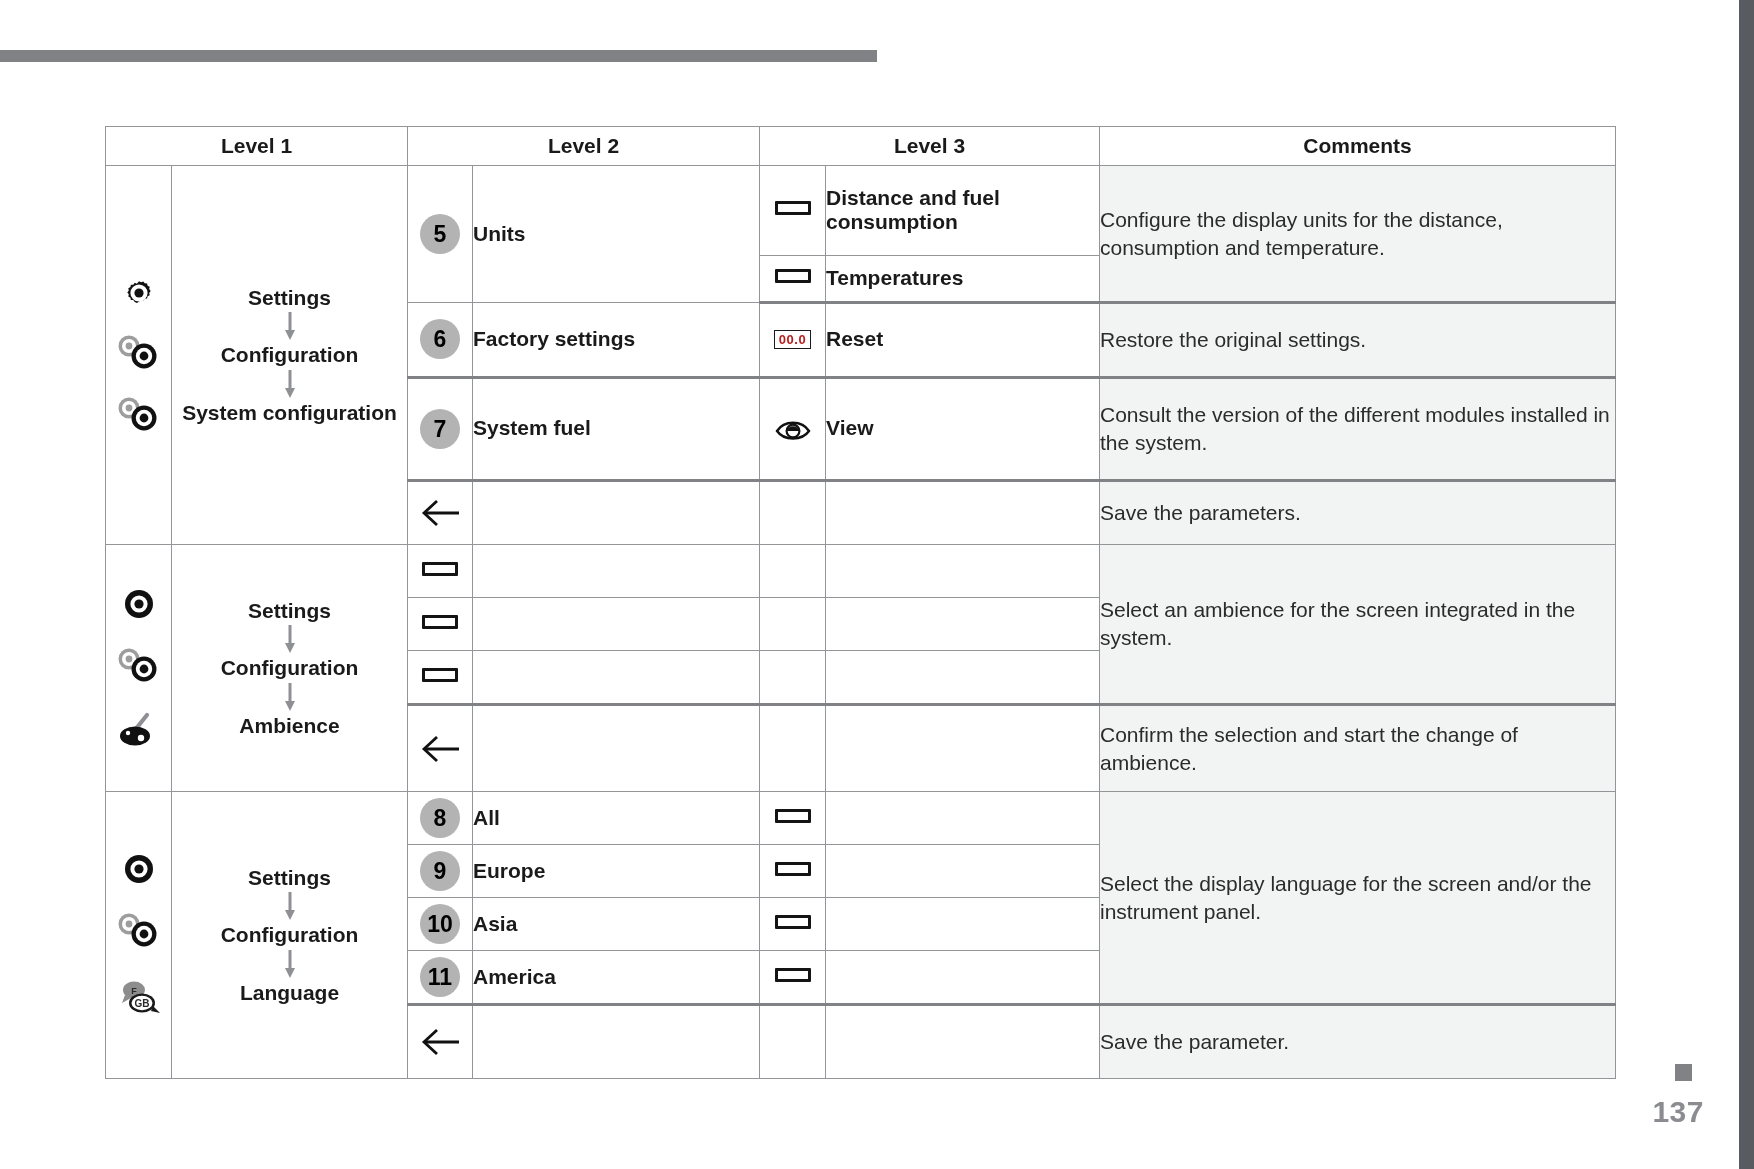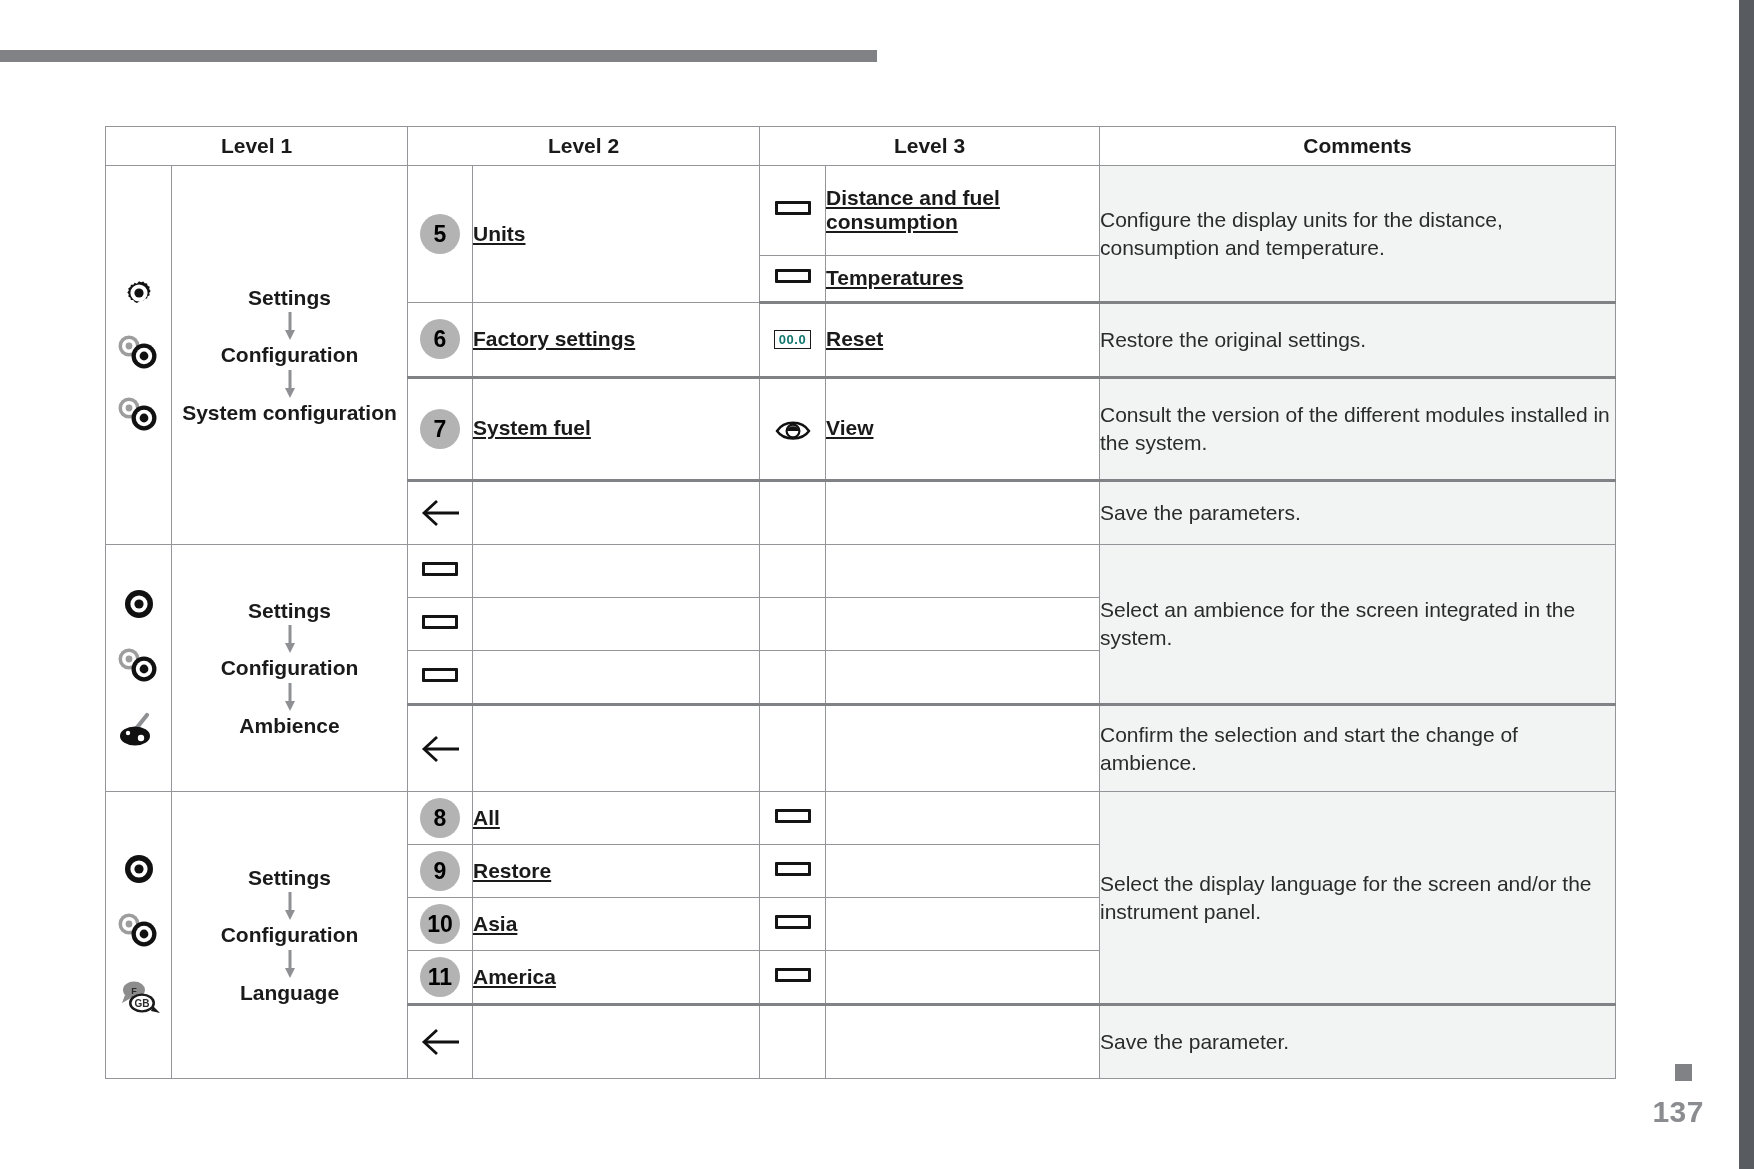--- a/index.html
+++ b/index.html
@@ -141,21 +141,20 @@
     font-weight: bold;
     line-height: 40px;
     text-align: center;
   }
   .l2-cell, .l3-cell {
     font-size: 21px;
     font-weight: bold;
     color: #1a1a1a;
     padding: 8px 14px;
     line-height: 1.18;
-    text-decoration: underline;
   }
   .comm-cell {
     font-size: 21px;
     color: #2b2b2b;
     padding: 10px 14px;
     line-height: 1.32;
     background: #f2f4f4 !important;
   }
   .icn-cell {
     text-align: center;
@@ -172,21 +171,21 @@
     box-sizing: border-box;
     border-radius: 1px;
   }
   .reset-icon {
     display: inline-block;
     border: 1.5px solid #1a1a1a;
     font-size: 13px;
     font-weight: bold;
     padding: 1px 4px;
     letter-spacing: 0.5px;
-    color: #0f766e;
+    color: #b91c1c;
     background: #fff;
   }
   .back-arrow {
     display: block;
     margin: 0 auto;
     width: 44px;
     height: 34px;
   }
   svg.ico { display: block; margin: 0 auto; }
 </style>
@@ -485,21 +484,21 @@
           <span class="bar-icon"></span>
         </td>
         <td class="l3-cell"></td>
         <td class="comm-cell thick-bot" rowspan="4">Select the display language for the screen and/or the instrument panel.</td>
       </tr>
 
       <tr>
         <td class="num-cell" style="height:52px">
           <span class="badge">9</span>
         </td>
-        <td class="l2-cell">Restore</td>
+        <td class="l2-cell">Europe</td>
         <td class="icn-cell">
           <span class="bar-icon"></span>
         </td>
         <td class="l3-cell"></td>
       </tr>
 
       <tr>
         <td class="num-cell" style="height:52px">
           <span class="badge">10</span>
         </td>

